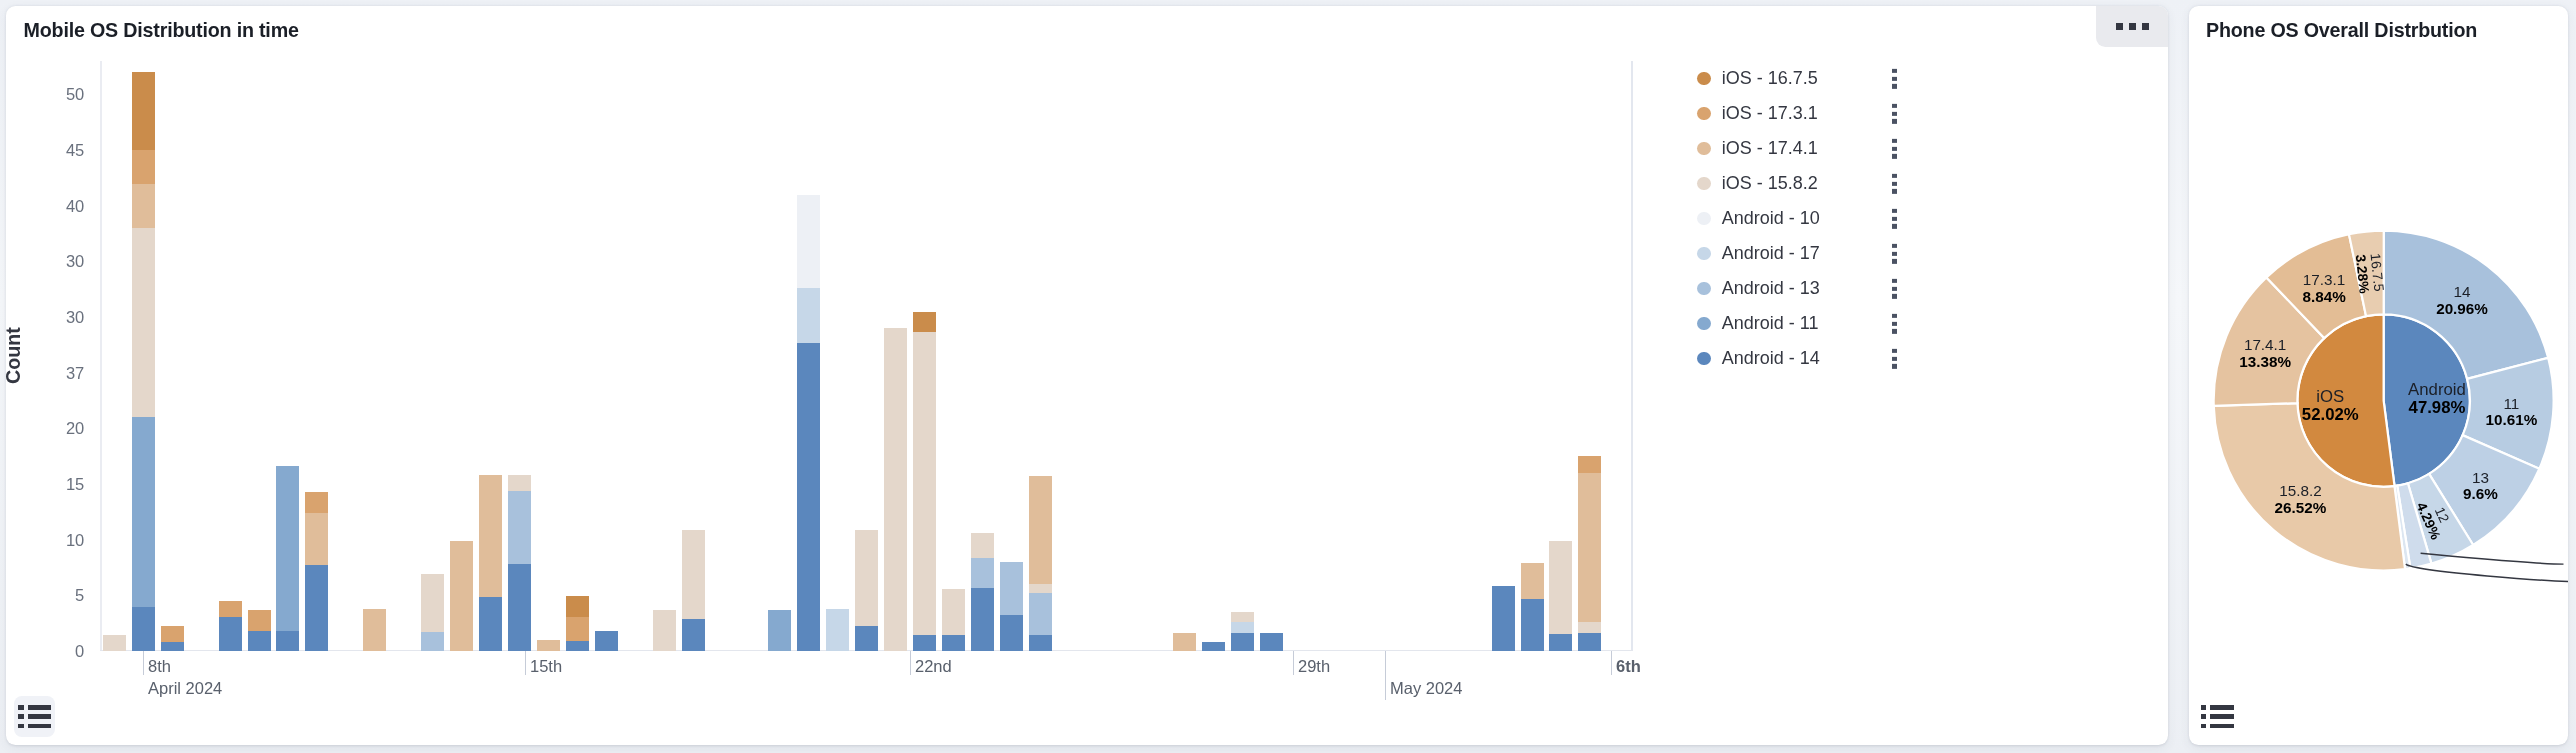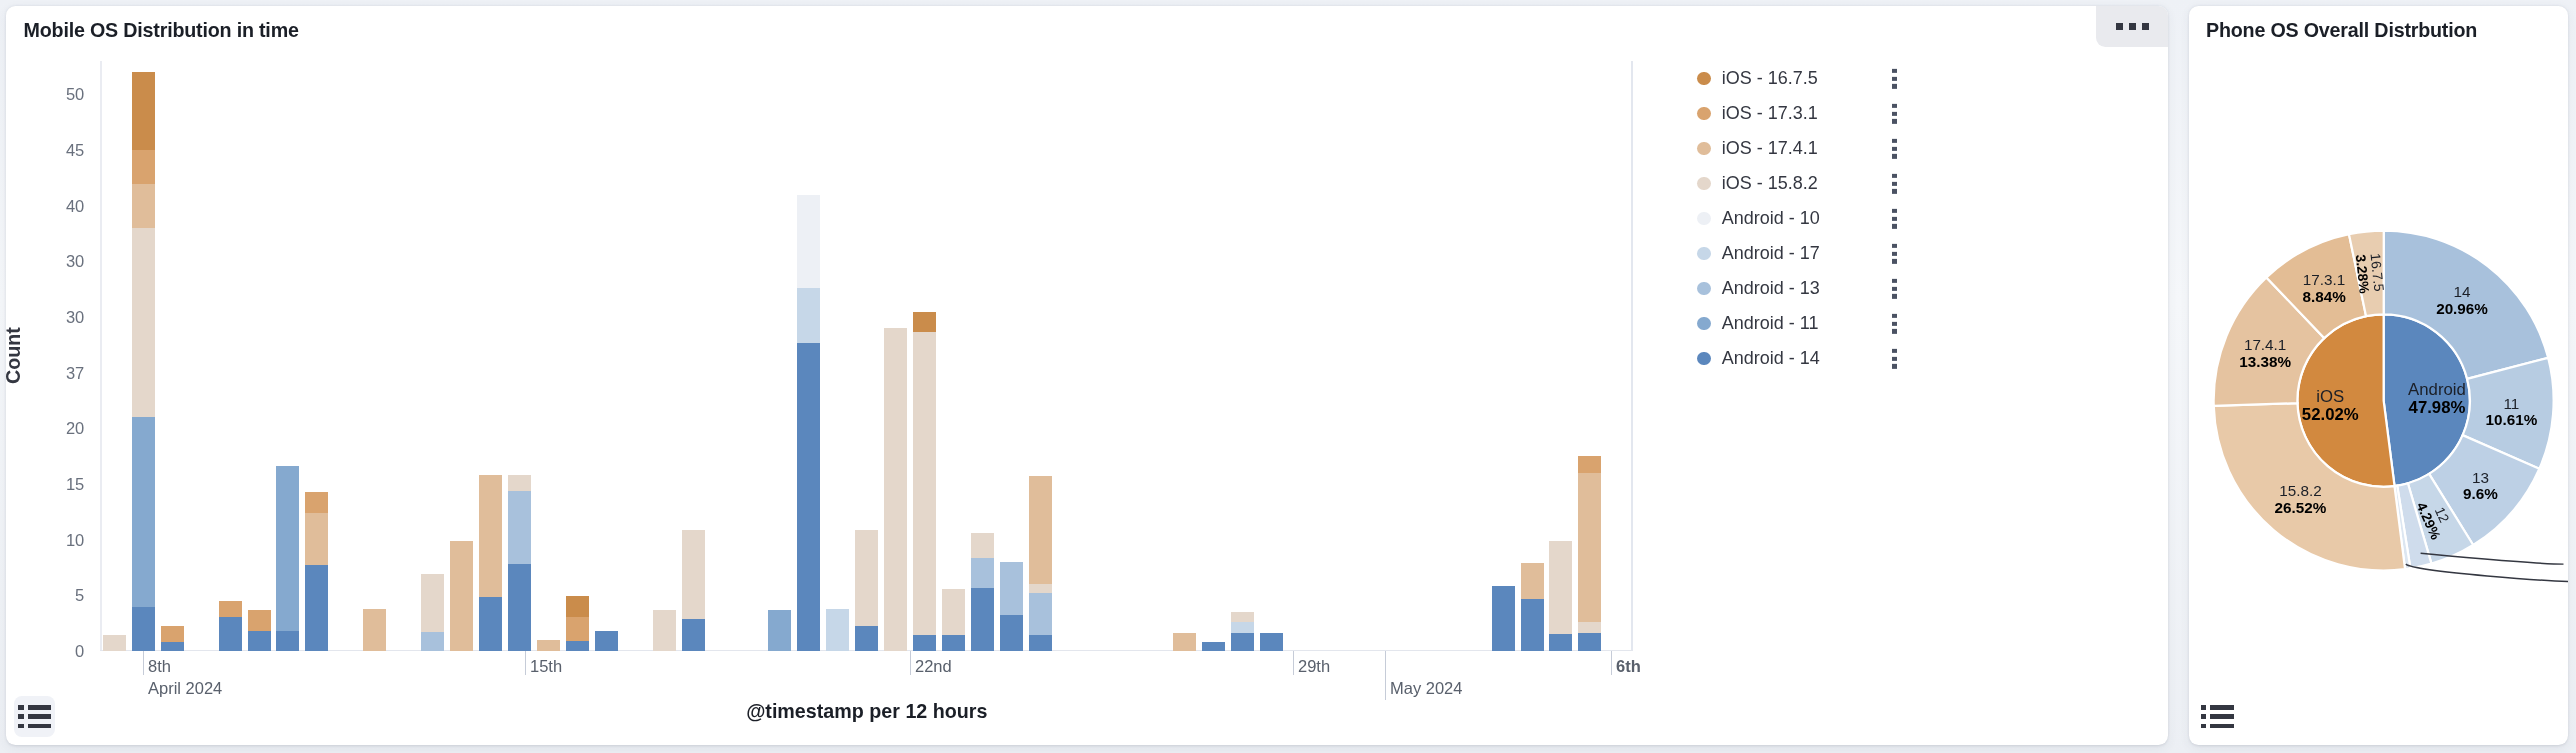--- a/index.html
+++ b/index.html
@@ -334,21 +334,20 @@
           <div class="xtick" style="left: 519px; top: 651px;"><span>15th</span></div>
           <div class="xtick-rule" style="left: 904px; top: 645px; height: 23.6px;"></div>
           <div class="xtick" style="left: 904px; top: 651px;"><span>22nd</span></div>
           <div class="xtick-rule" style="left: 1287px; top: 645px; height: 23.6px;"></div>
           <div class="xtick" style="left: 1287px; top: 651px;"><span>29th</span></div>
           <div class="xtick-rule" style="left: 1379px; top: 645px; height: 49px;"></div>
           <div class="xtick" style="left: 1379px; top: 673px;"><span>May 2024</span></div>
           <div class="xtick-rule" style="left: 1605px; top: 645px; height: 23.6px;"></div>
           <div class="xtick" style="left: 1605px; top: 651px; font-weight: bold;"><span>6th</span></div>
         </div>
-      <div class="xaxis-title">@timestamp per 12 hours</div>
     </div>
 
     <div class="legend" id="legend">
         <div class="legend-item">
           <span class="legend-swatch" style="background: rgb(202, 140, 75);"></span>
           <span class="legend-label">iOS - 16.7.5</span>
           <span class="legend-dots">
             <i></i>
             <i></i>
             <i></i>

